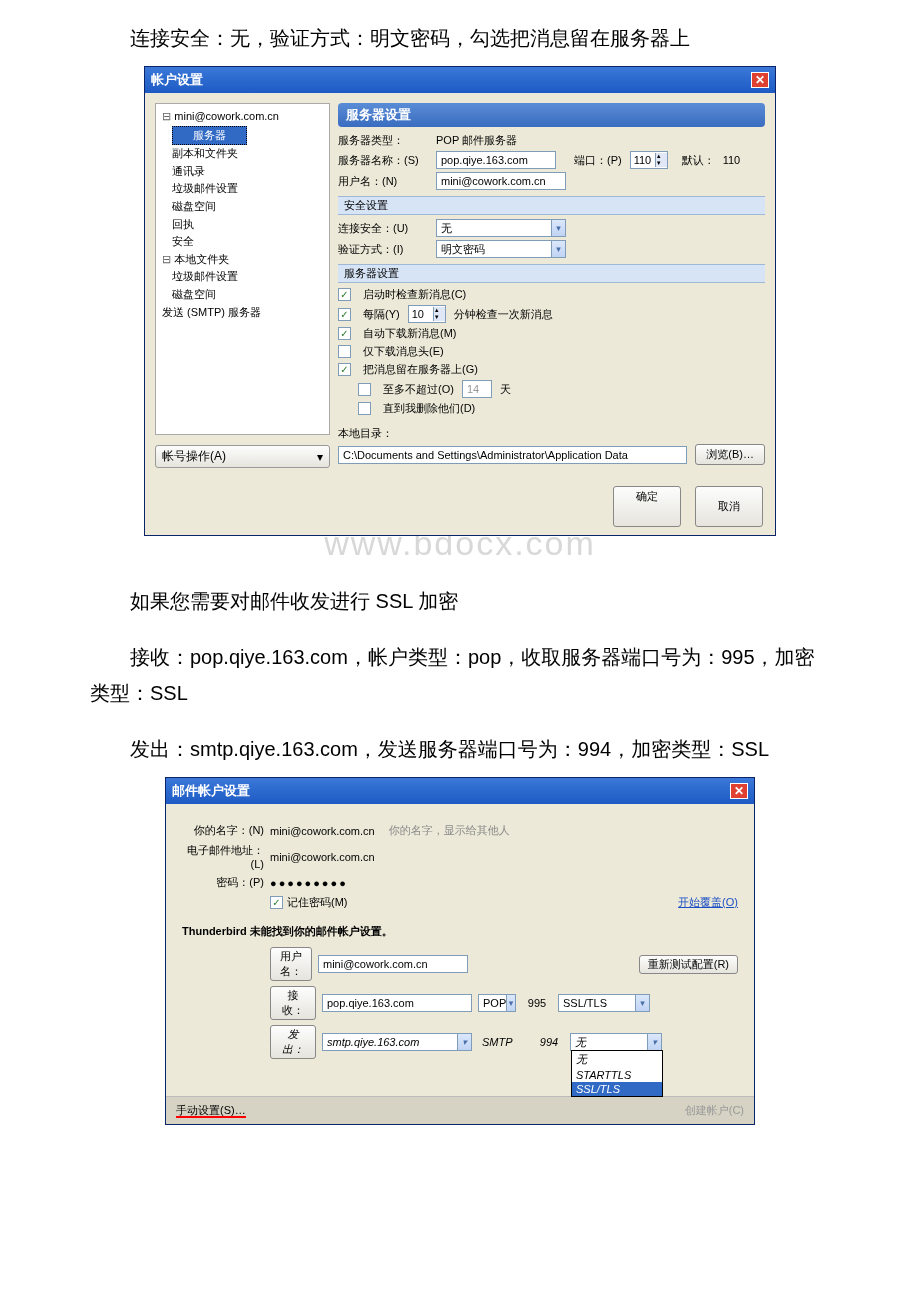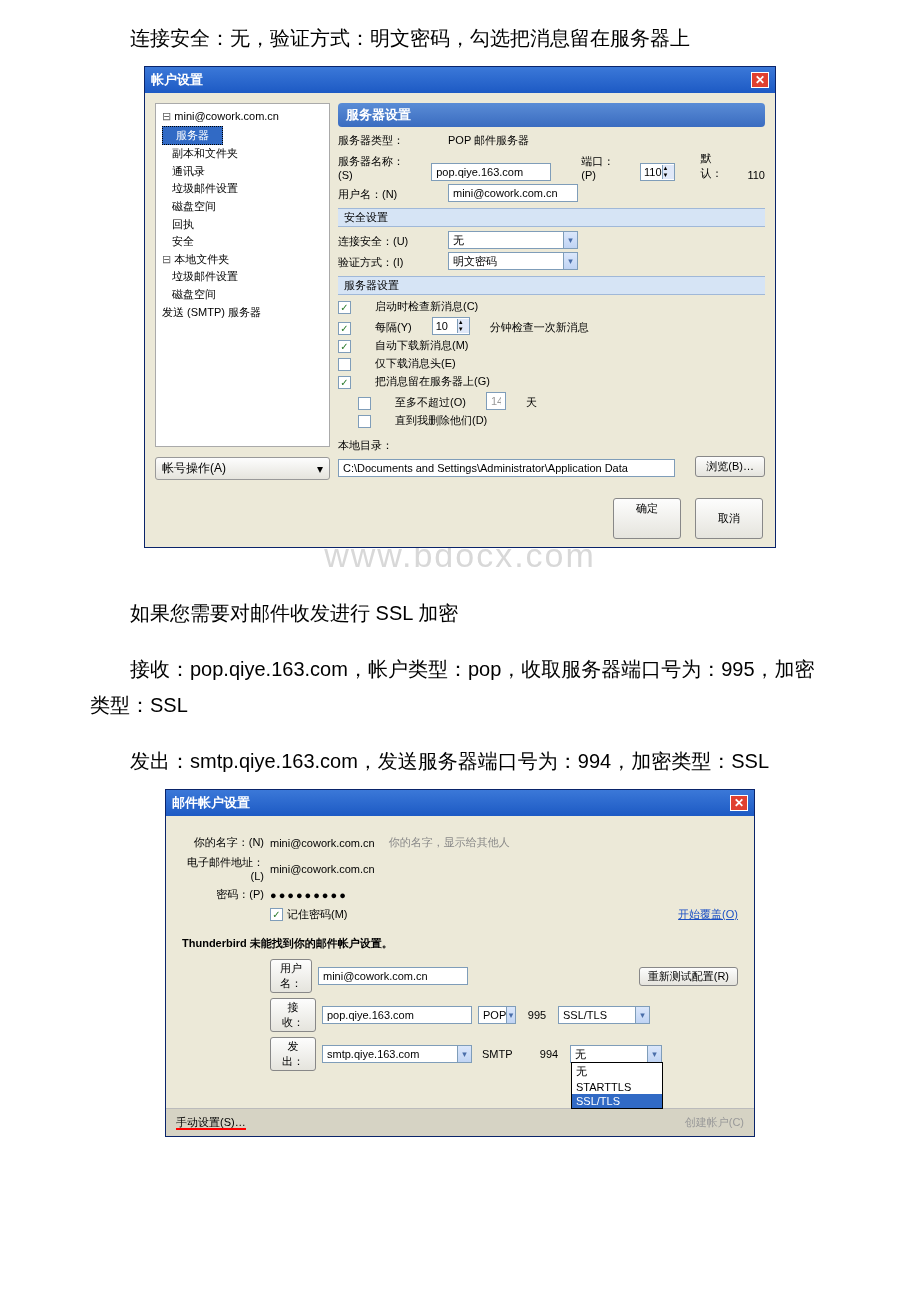--- a/index.html
+++ b/index.html
@@ -60,22 +60,22 @@
     line-height: 1.6;
   }
   .tree-item { padding: 0 2px 0 14px; }
   .tree-root { padding-left: 4px; }
   .tree-minus::before { content: "⊟ "; color: #666; }
   .tree-selected {
     background: #316ac5;
     color: #fff;
     border: 1px dotted #000;
     display: inline-block;
-    padding: 0 13px;
-    margin-left: 4px;
+    padding: 0 20px;
+    margin-left: 14px;
   }
   .right-pane { flex: 1; }
   .section-header {
     background: linear-gradient(to bottom, #5a8cd6, #3a6cc0);
     color: #fff;
     font-weight: bold;
     padding: 3px 8px;
     border-radius: 4px;
     margin-bottom: 6px;
     font-size: 13px;
@@ -83,22 +83,22 @@
   .section-sub {
     background: #d6e4f5;
     border-top: 1px solid #a0b8d8;
     border-bottom: 1px solid #a0b8d8;
     padding: 1px 6px;
     margin: 6px 0 4px 0;
     font-size: 11px;
   }
   .form-row {
     display: flex;
-    align-items: flex-end;
-    gap: 20px;
+    align-items: center;
+    gap: 8px;
     margin: 3px 0;
     font-size: 11px;
   }
   .lbl { width: 90px; text-align: left; }
   .input-text {
     border: 1px solid #7f9db9;
     background: #fff;
     padding: 1px 4px;
     font-size: 11px;
     height: 18px;
@@ -313,21 +313,21 @@
         <span class="chk"></span>
         <span>仅下载消息头(E)</span>
       </div>
       <div class="form-row">
         <span class="chk checked"></span>
         <span>把消息留在服务器上(G)</span>
       </div>
       <div class="form-row indent">
         <span class="chk"></span>
         <span>至多不超过(O)</span>
-        <input class="input-text" style="width: 20px; color: rgb(153, 153, 153);" readonly="" value="14">
+        <input class="input-text" style="width: 30px; color: rgb(153, 153, 153);" readonly="" value="14">
         <span>天</span>
       </div>
       <div class="form-row indent">
         <span class="chk"></span>
         <span>直到我删除他们(D)</span>
       </div>
 
       <div class="form-row" style="margin-top:10px;">
         <span>本地目录：</span>
       </div>
@@ -394,21 +394,21 @@
         <span>POP</span>
         <span class="select-arrow">▾</span>
       </span>
       <span style="width:30px; text-align:center;">995</span>
       <span class="select" style="width:92px;">
         <span>SSL/TLS</span>
         <span class="select-arrow">▾</span>
       </span>
     </div>
 
-    <div class="row2" style="position:relative;">
+    <div class="row2" style="position:relative;font-style:italic;">
       <span class="lbl2"></span>
       <span class="btn-outline" style="width:46px; text-align:center;">发出：</span>
       <span class="select" style="width:150px;">
         <span>smtp.qiye.163.com</span>
         <span class="select-arrow">▾</span>
       </span>
       <span style="width:50px; padding-left:4px;">SMTP</span>
       <span style="width:30px; text-align:center;">994</span>
       <span class="select dropdown-open" style="width:92px;">
         <span>无</span>

